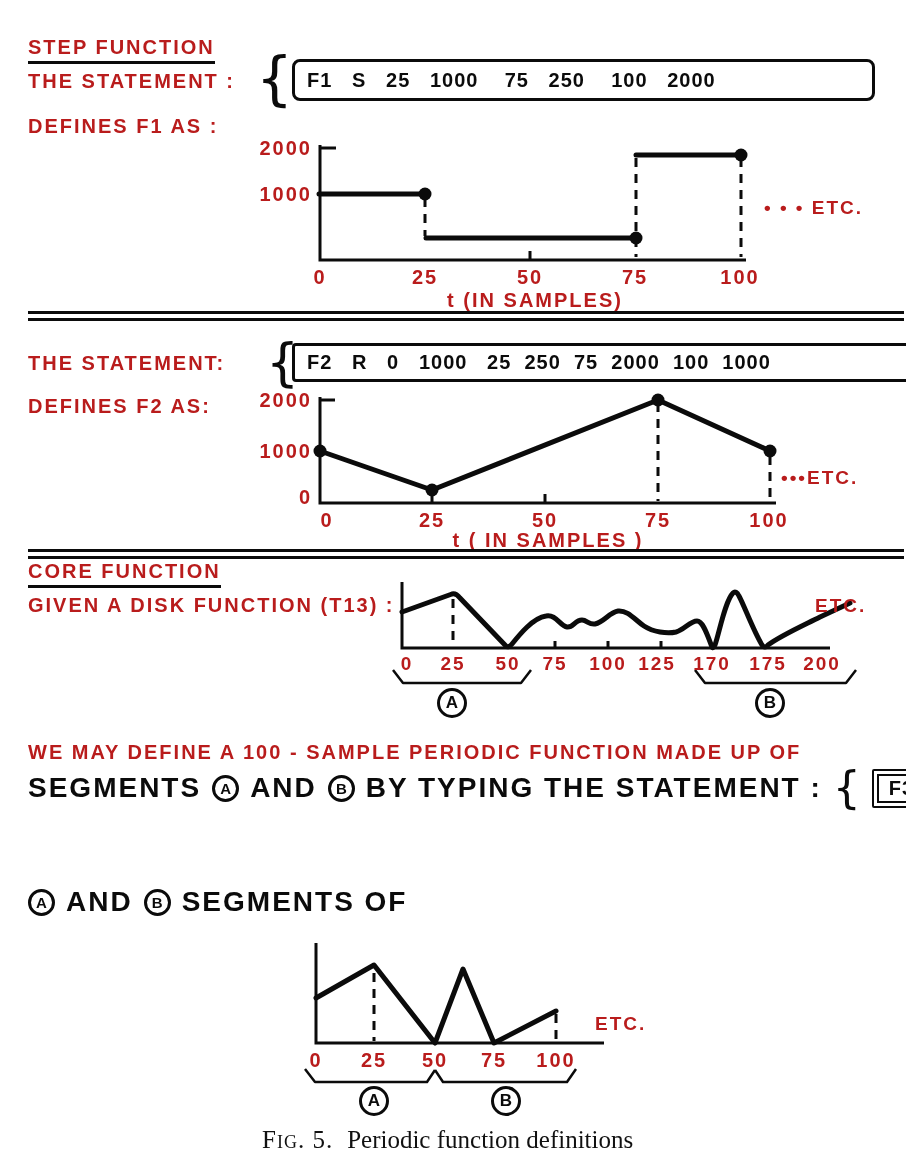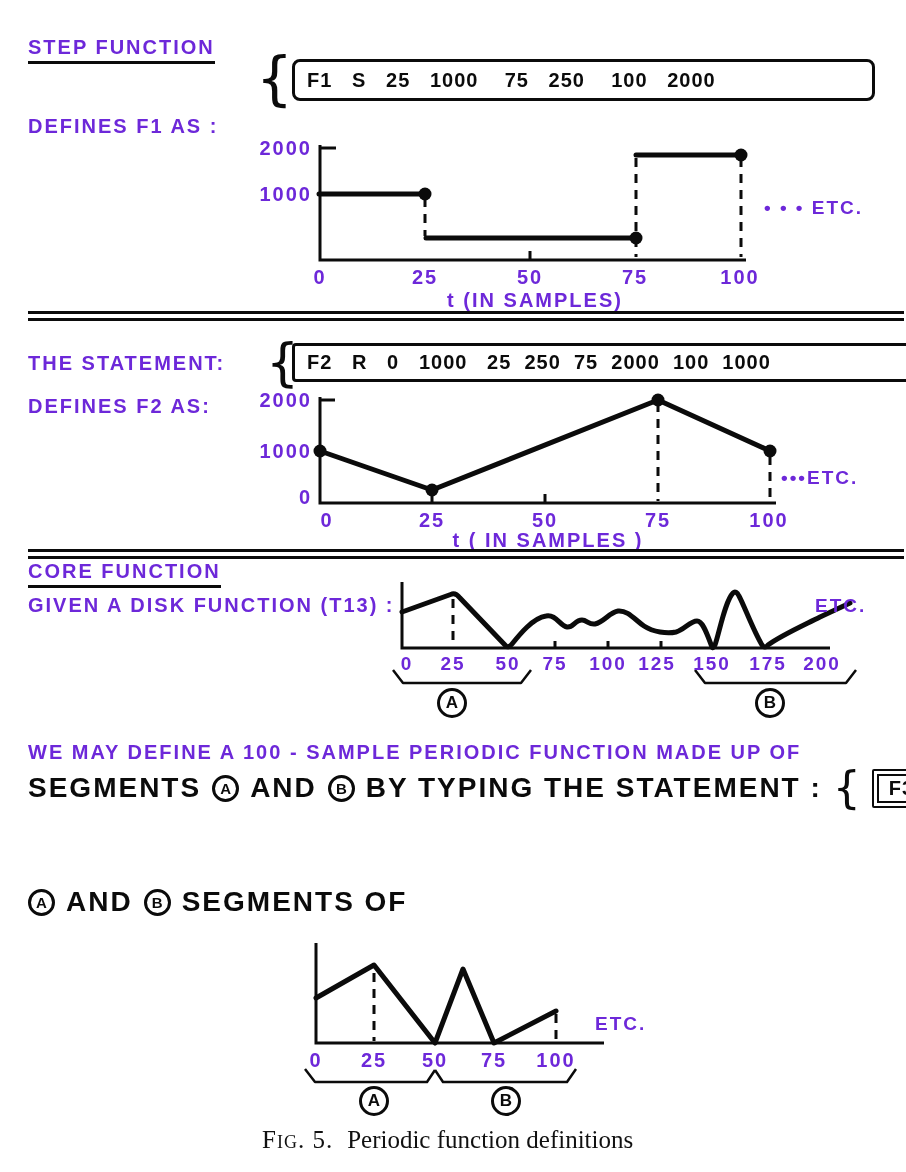--- a/index.html
+++ b/index.html
@@ -1,20 +1,20 @@
 <!DOCTYPE html>
 <html><head>
 <meta charset="utf-8">
 <style>
   html,body{margin:0;padding:0;background:#ffffff;}
   #page{position:relative;width:906px;height:1172px;background:#ffffff;overflow:hidden;
         font-family:"Liberation Sans",sans-serif;color:#0b0b0b;}
   svg.lines{position:absolute;left:0;top:0;pointer-events:none;}
   .t{position:absolute;font-weight:700;font-size:20px;line-height:1.15;letter-spacing:2px;
-     white-space:pre;color:#6d28d9;}
+     white-space:pre;color:#b91c1c;}
   .sm{font-size:19px;}
   .ctr{transform:translateX(-50%);}
   .yl{width:60px;text-align:right;display:inline-block;}
   .hd{border-bottom:3px solid #0b0b0b;padding-bottom:2px;}
   .rule{position:absolute;left:28px;right:2px;height:4px;border-top:3px solid #0b0b0b;
         border-bottom:3px solid #0b0b0b;}
   .box{position:absolute;border:3px solid #0b0b0b;border-radius:8px;display:flex;align-items:center;
        padding:0 12px;font-weight:700;font-size:20px;letter-spacing:1px;white-space:pre;}
   .brace{position:absolute;font-weight:400;line-height:1;letter-spacing:0;
          font-family:"DejaVu Sans",sans-serif;}
@@ -104,20 +104,21 @@
           <path d="M556,1014 V1041"></path>
       </g>
       <g stroke-width="2.5" stroke-linejoin="round">
         <path d="M305,1069 L315,1082 H427 L435,1070"></path>
         <path d="M435,1070 L443,1082 H567 L576,1069"></path>
       </g>
     </g>
   </svg>
 
   <span class="t hd" style="left:28px;top:36px">STEP FUNCTION</span>
+  <span class="t" style="left:28px;top:70px">THE STATEMENT :</span>
   <span class="brace" style="left:256px;top:50px;font-size:58px">{</span>
   <div class="box" style="left:292px;top:59px;width:553px;height:36px">
     <span>F1   S   25   1000    75   250    100   2000</span>
   </div>
   <span class="t" style="left:28px;top:115px">DEFINES F1 AS :</span>
 
   <span class="t yl" style="left:252px;top:137px">2000</span>
   <span class="t yl" style="left:252px;top:183px">1000</span>
   <span class="t ctr" style="left:320px;top:266px">0</span>
   <span class="t ctr" style="left:425px;top:266px">25</span>
@@ -151,21 +152,21 @@
 
   <span class="t hd" style="left:28px;top:560px">CORE FUNCTION</span>
   <span class="t" style="left:28px;top:594px">GIVEN A DISK FUNCTION (T13) :</span>
 
   <span class="t sm ctr" style="left:407px;top:653px">0</span>
   <span class="t sm ctr" style="left:453px;top:653px">25</span>
   <span class="t sm ctr" style="left:508px;top:653px">50</span>
   <span class="t sm ctr" style="left:555px;top:653px">75</span>
   <span class="t sm ctr" style="left:608px;top:653px">100</span>
   <span class="t sm ctr" style="left:657px;top:653px">125</span>
-  <span class="t sm ctr" style="left:712px;top:653px">150</span>
+  <span class="t sm ctr" style="left:712px;top:653px">170</span>
   <span class="t sm ctr" style="left:768px;top:653px">175</span>
   <span class="t sm ctr" style="left:822px;top:653px">200</span>
   <span class="circ circ-abs" style="left:437px;top:688px">A</span>
   <span class="circ circ-abs" style="left:755px;top:688px">B</span>
   <span class="t sm" style="left:815px;top:595px">ETC.</span>
 
   <span class="t" style="left:28px;top:741px">WE MAY DEFINE A 100 - SAMPLE PERIODIC FUNCTION MADE UP OF</span>
   <div class="row" style="left:28px;top:766px">
     <span class="t2">SEGMENTS</span>
     <span class="circ">A</span>

